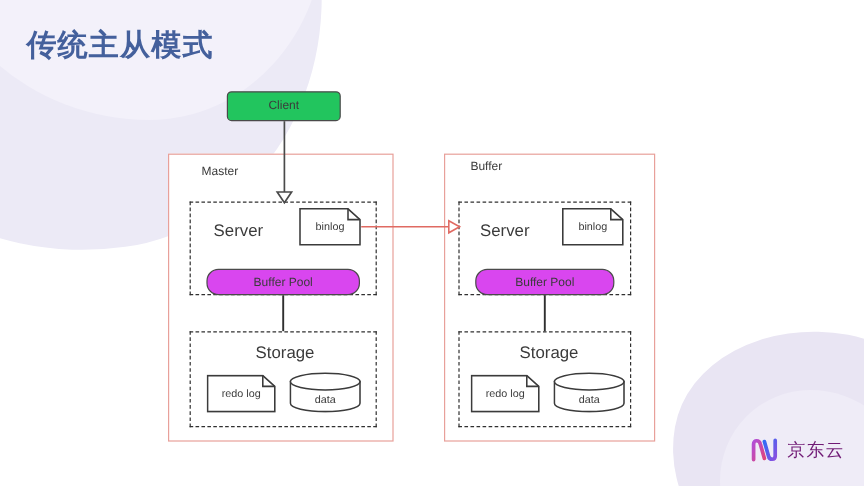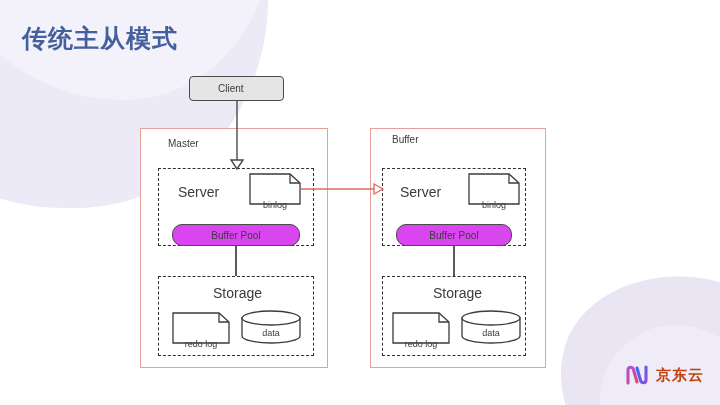--- a/index.html
+++ b/index.html
@@ -87,25 +87,25 @@
   }
 
   
   .client-box {
     left: 189px;
     top: 76px;
     width: 95px;
     height: 25px;
     border: 1.4px solid #4a4a4a;
     border-radius: 4px;
-    background: #e5e5e5;
-    display: flex;
-    align-items: center;
+    background: #22c55e;
+    display: flex;
+    align-items: center;
+    justify-content: center;
     font-size: 10px;
-    padding-left: 28px;
   }
 
   
   .group-box {
     position: absolute;
     box-sizing: border-box;
     border: 1.3px solid #e8a09a;
     background: #ffffff;
   }
   .group-master { left: 140px; top: 128px; width: 188px; height: 240px; }
@@ -157,21 +157,21 @@
   .bp-master { left: 172px; top: 224px; width: 128px; height: 22px; }
   .bp-slave  { left: 396px; top: 224px; width: 116px; height: 22px; }
 
   
   .doc {
     position: absolute;
   }
   .doc-label {
     position: absolute;
     left: 0;
-    top: 16px;
+    top: 0;
     width: 100%;
     height: 100%;
     display: flex;
     align-items: center;
     justify-content: center;
     font-size: 9px;
     color: #3b3b3b;
   }
   .doc-binlog-m { left: 249px; top: 173px; width: 52px; height: 32px; }
   .doc-binlog-s { left: 468px; top: 173px; width: 52px; height: 32px; }
@@ -212,22 +212,22 @@
   #brand {
     position: absolute;
     right: 16px;
     bottom: 18px;
     display: flex;
     align-items: center;
     gap: 6px;
   }
   #brand-text {
     font-size: 15px;
-    font-weight: bold;
-    color: #c2410c;
+    font-weight: normal;
+    color: #701a75;
     letter-spacing: 1px;
   }
 </style>
 </head>
 <body>
 
 <div id="slide">
 
   <div class="blob blob-tl"></div>
   <div class="blob blob-tl2"></div>

